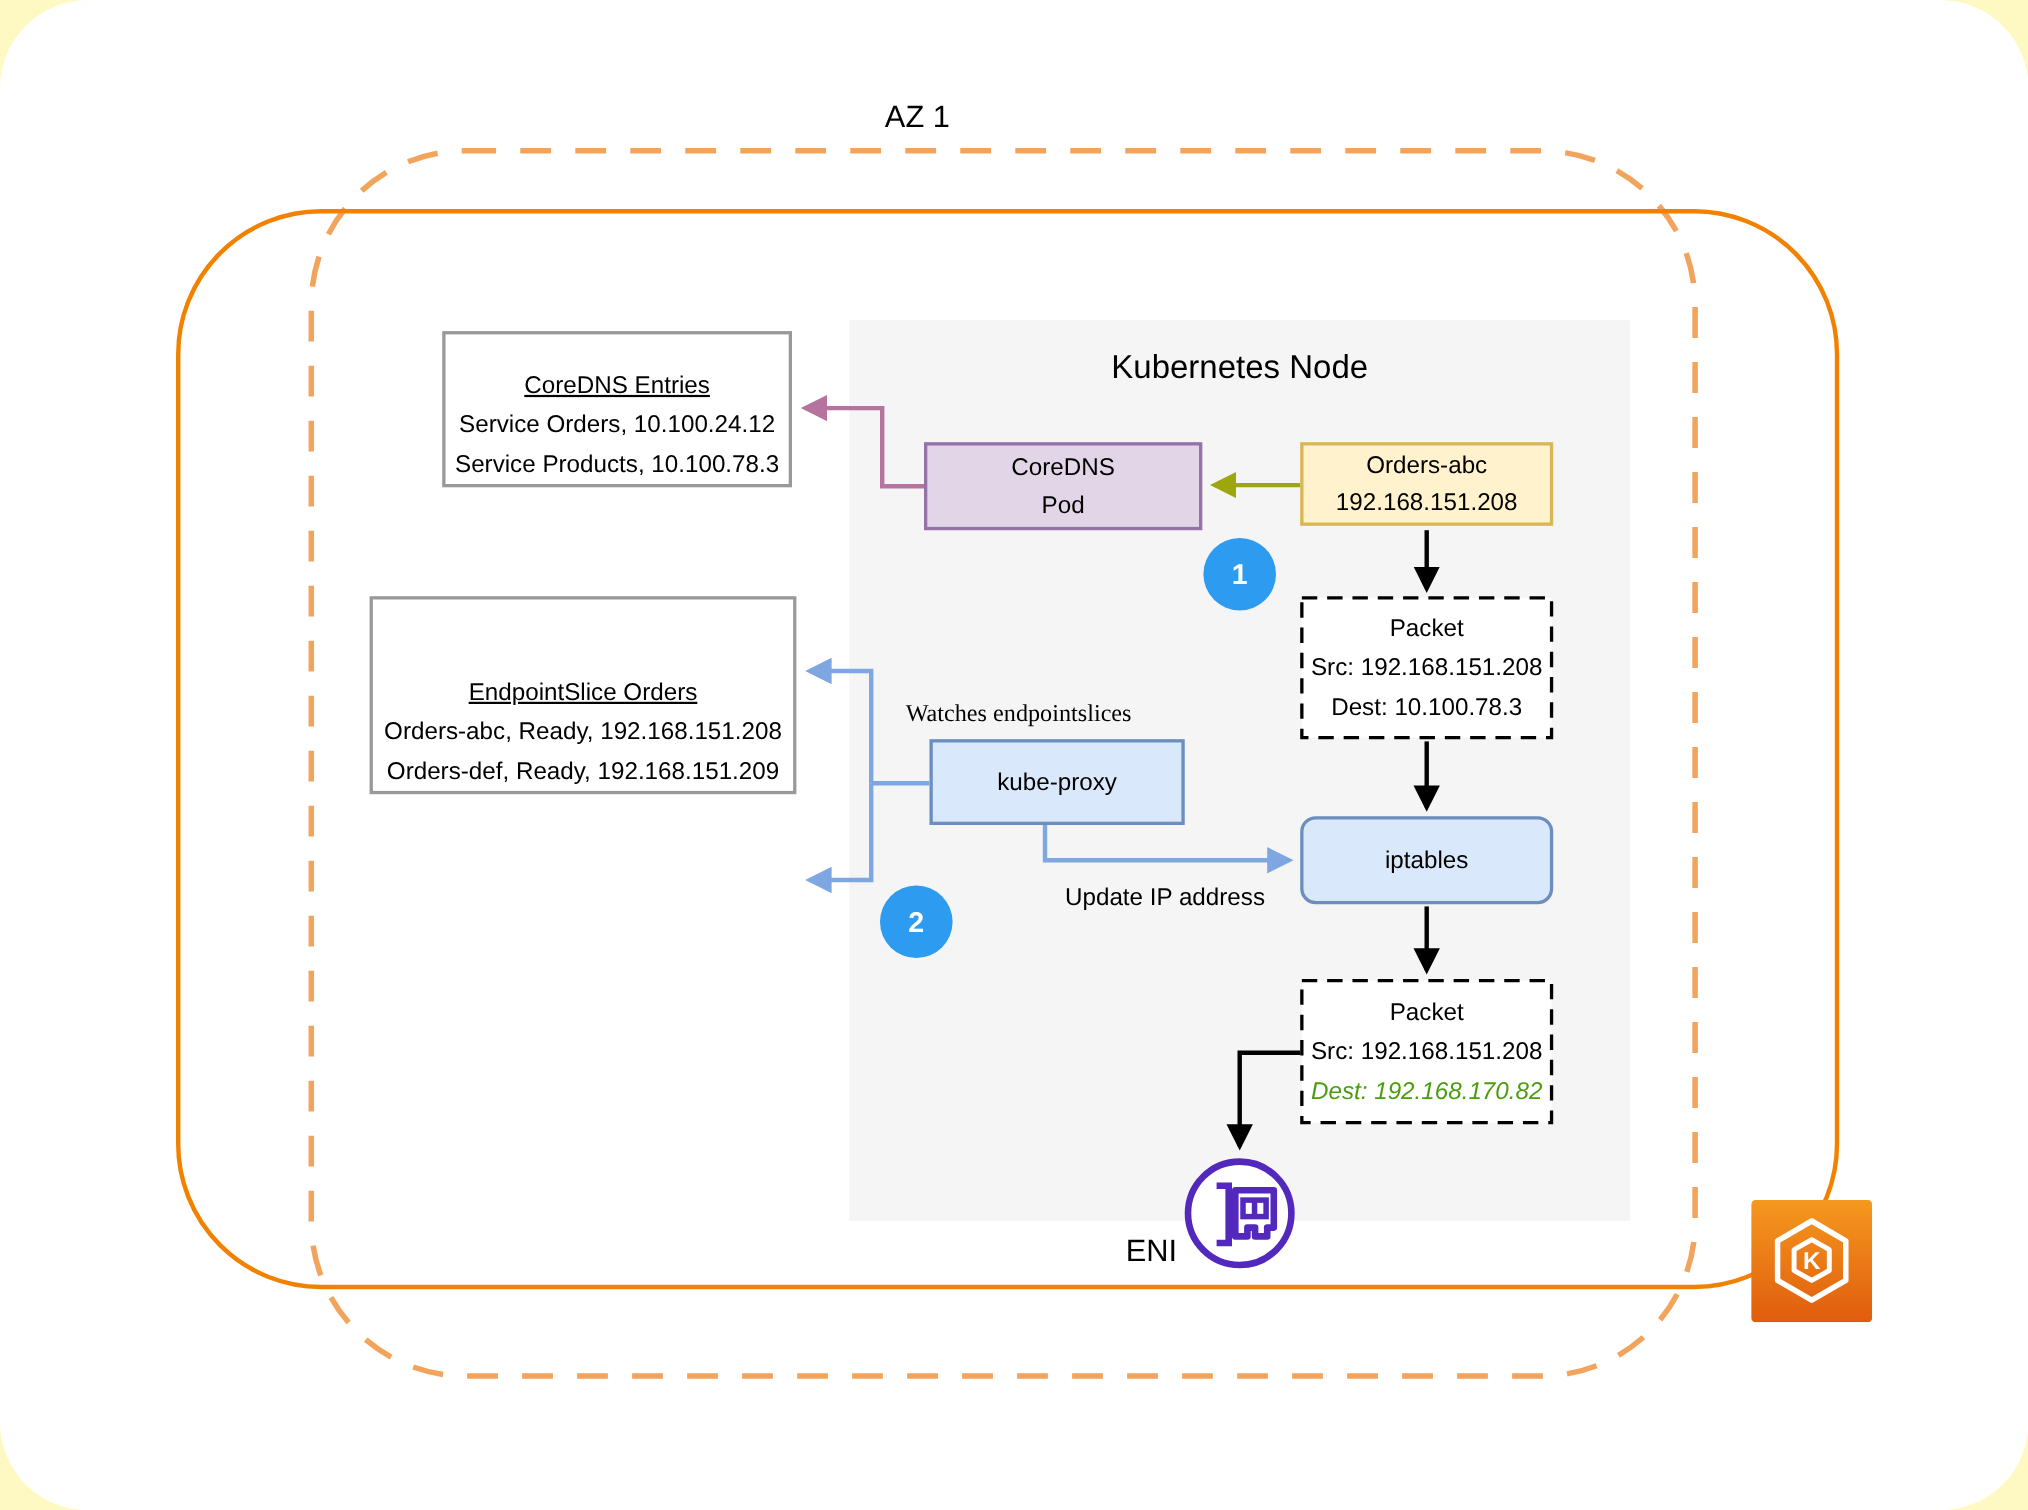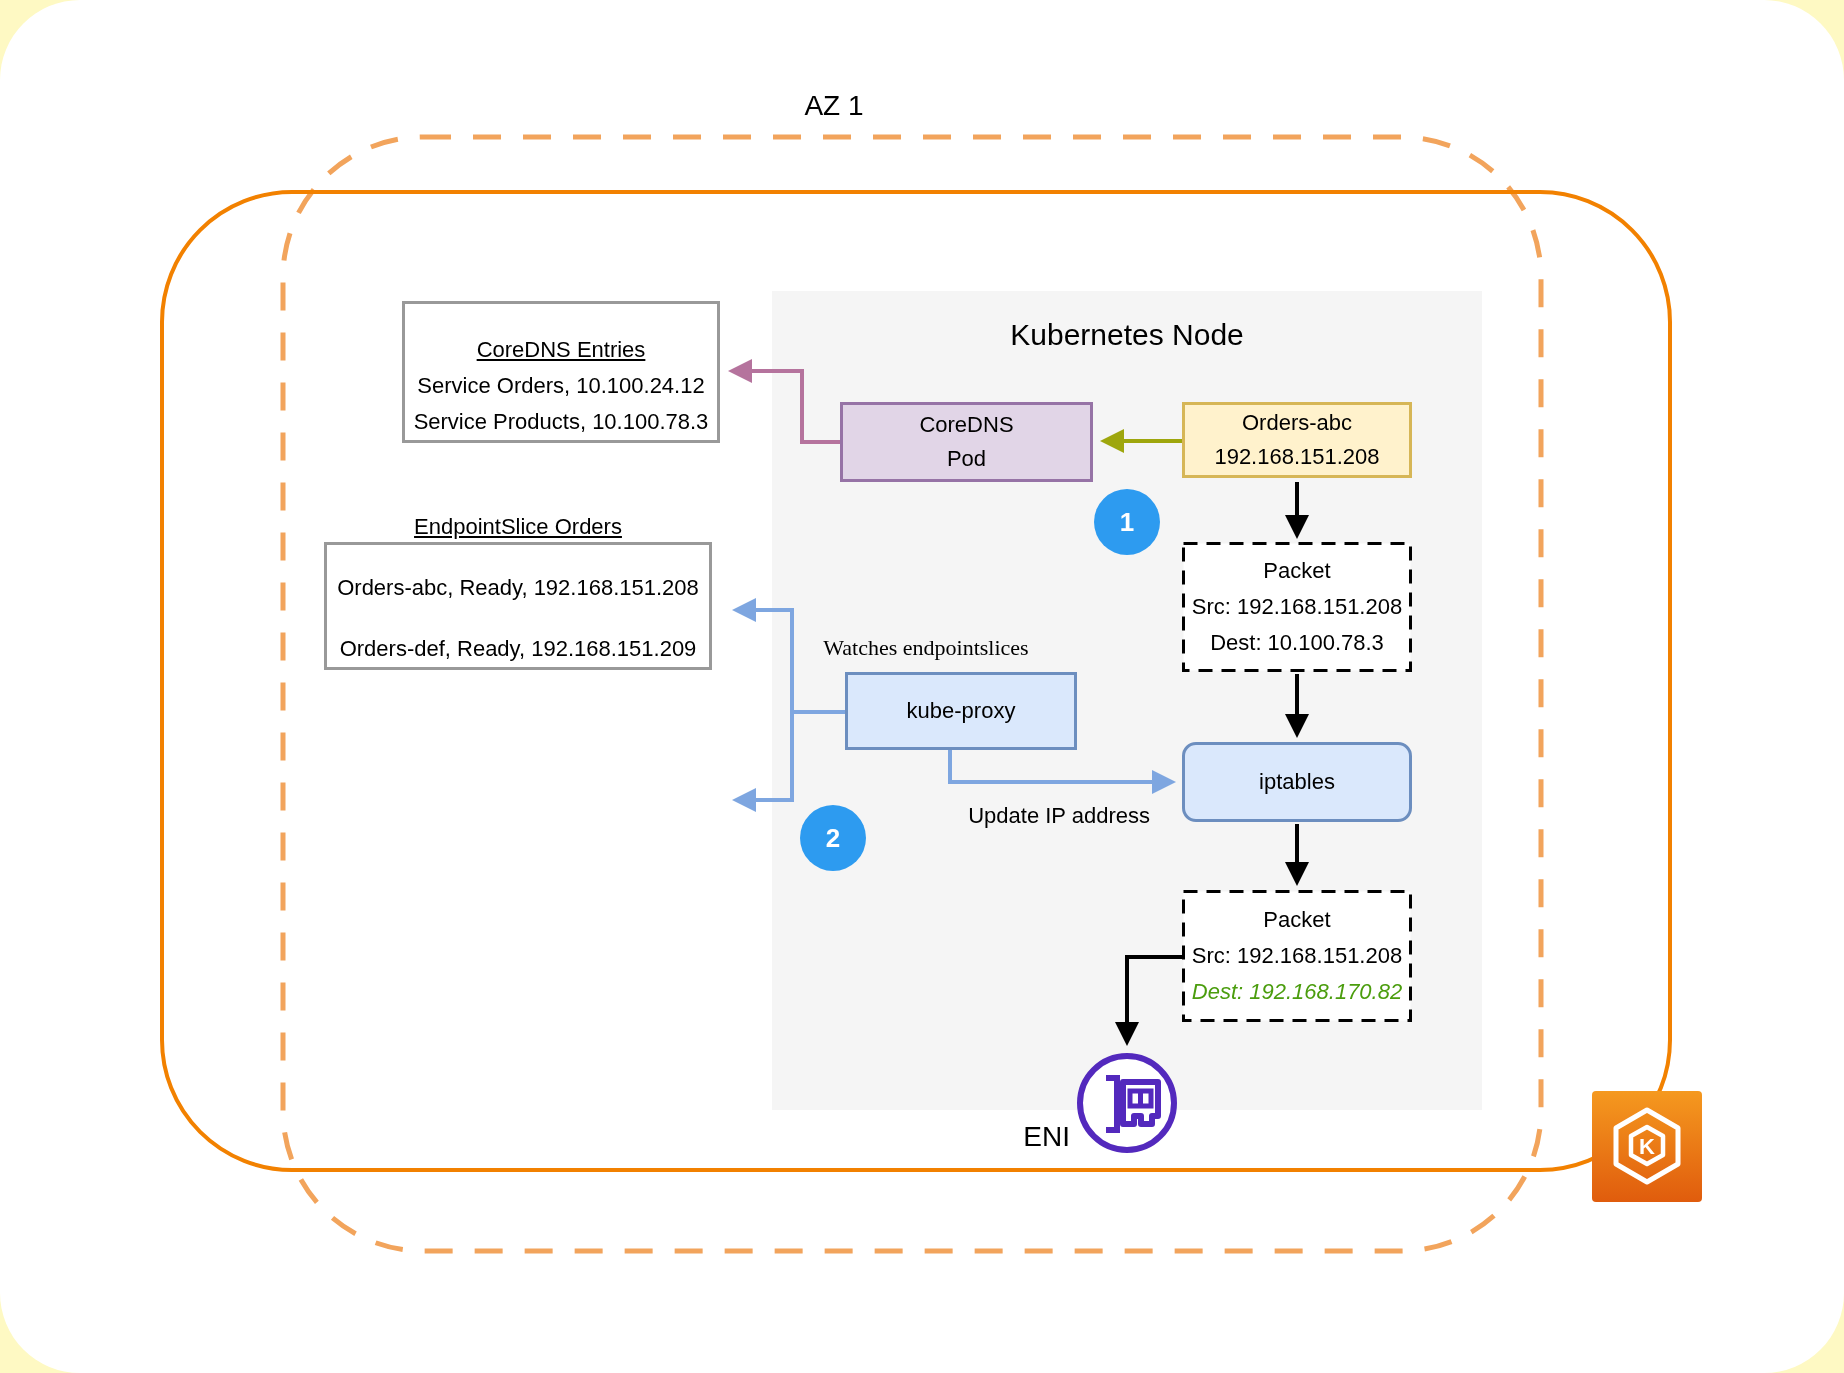--- a/index.html
+++ b/index.html
@@ -90,21 +90,21 @@
 
   <div class="az-label">AZ 1</div>
   <div class="node-title">Kubernetes Node</div>
 
   <div class="info-box" style="left:402px;top:301px;width:318px;height:142px;">
     <div class="title">CoreDNS Entries</div>
     <div>Service Orders, 10.100.24.12</div>
     <div>Service Products, 10.100.78.3</div>
   </div>
 
-  <div class="info-box" style="left:324px;top:542px;width:388px;height:128px;gap:25px;">
+  <div class="info-box" style="left:336px;top:542px;width:388px;height:180px;">
     <div class="title">EndpointSlice Orders</div>
     <div>Orders-abc, Ready, 192.168.151.208</div>
     <div>Orders-def, Ready, 192.168.151.209</div>
   </div>
 
 
   <div class="mini-box purple" style="left:840px;top:402px;width:253px;height:80px;">
     <div>CoreDNS</div>
     <div>Pod</div>
   </div>

